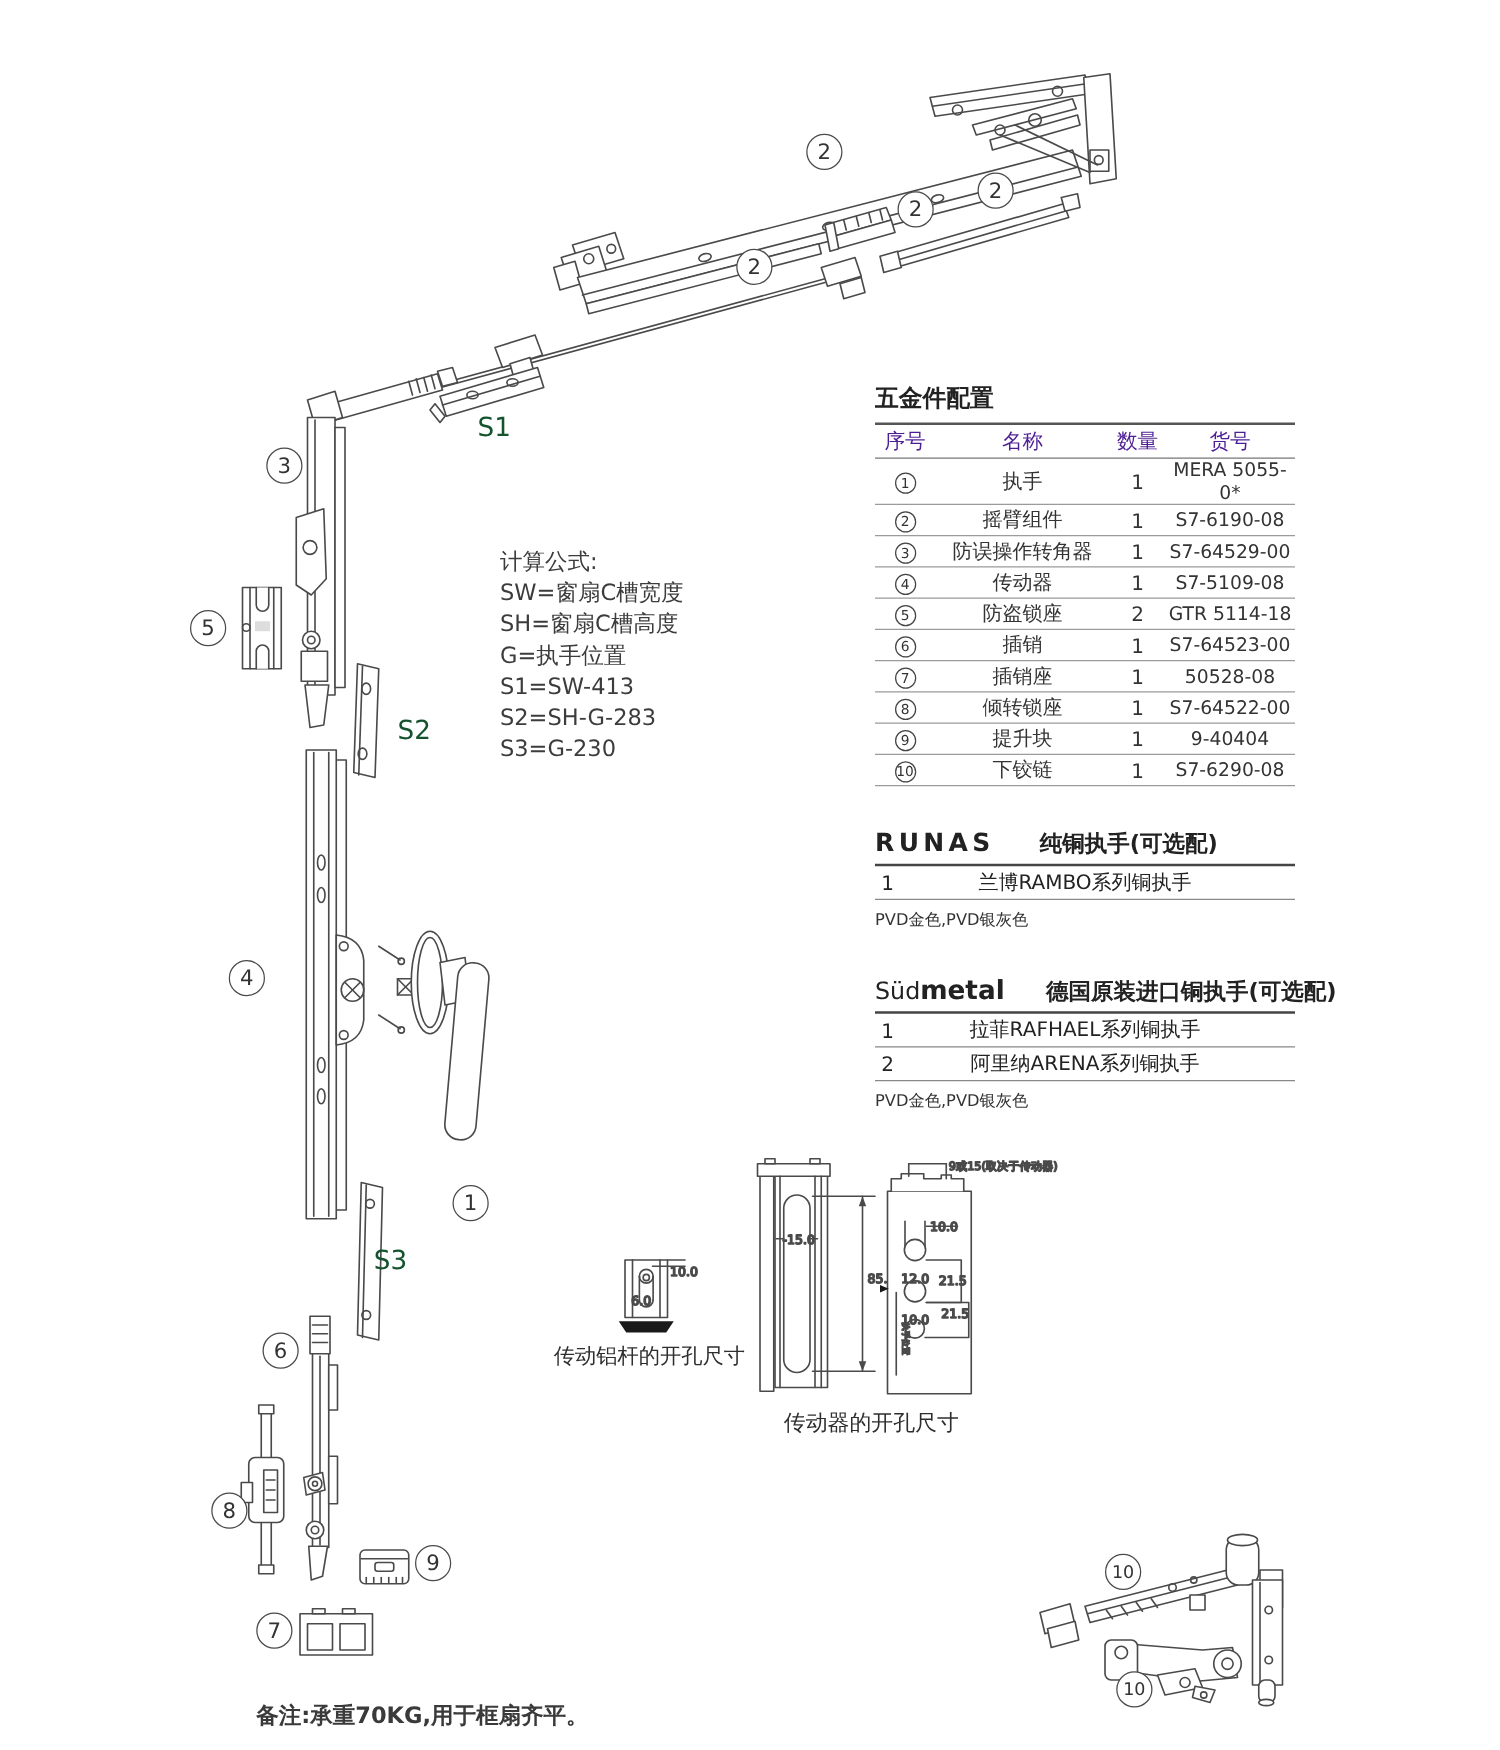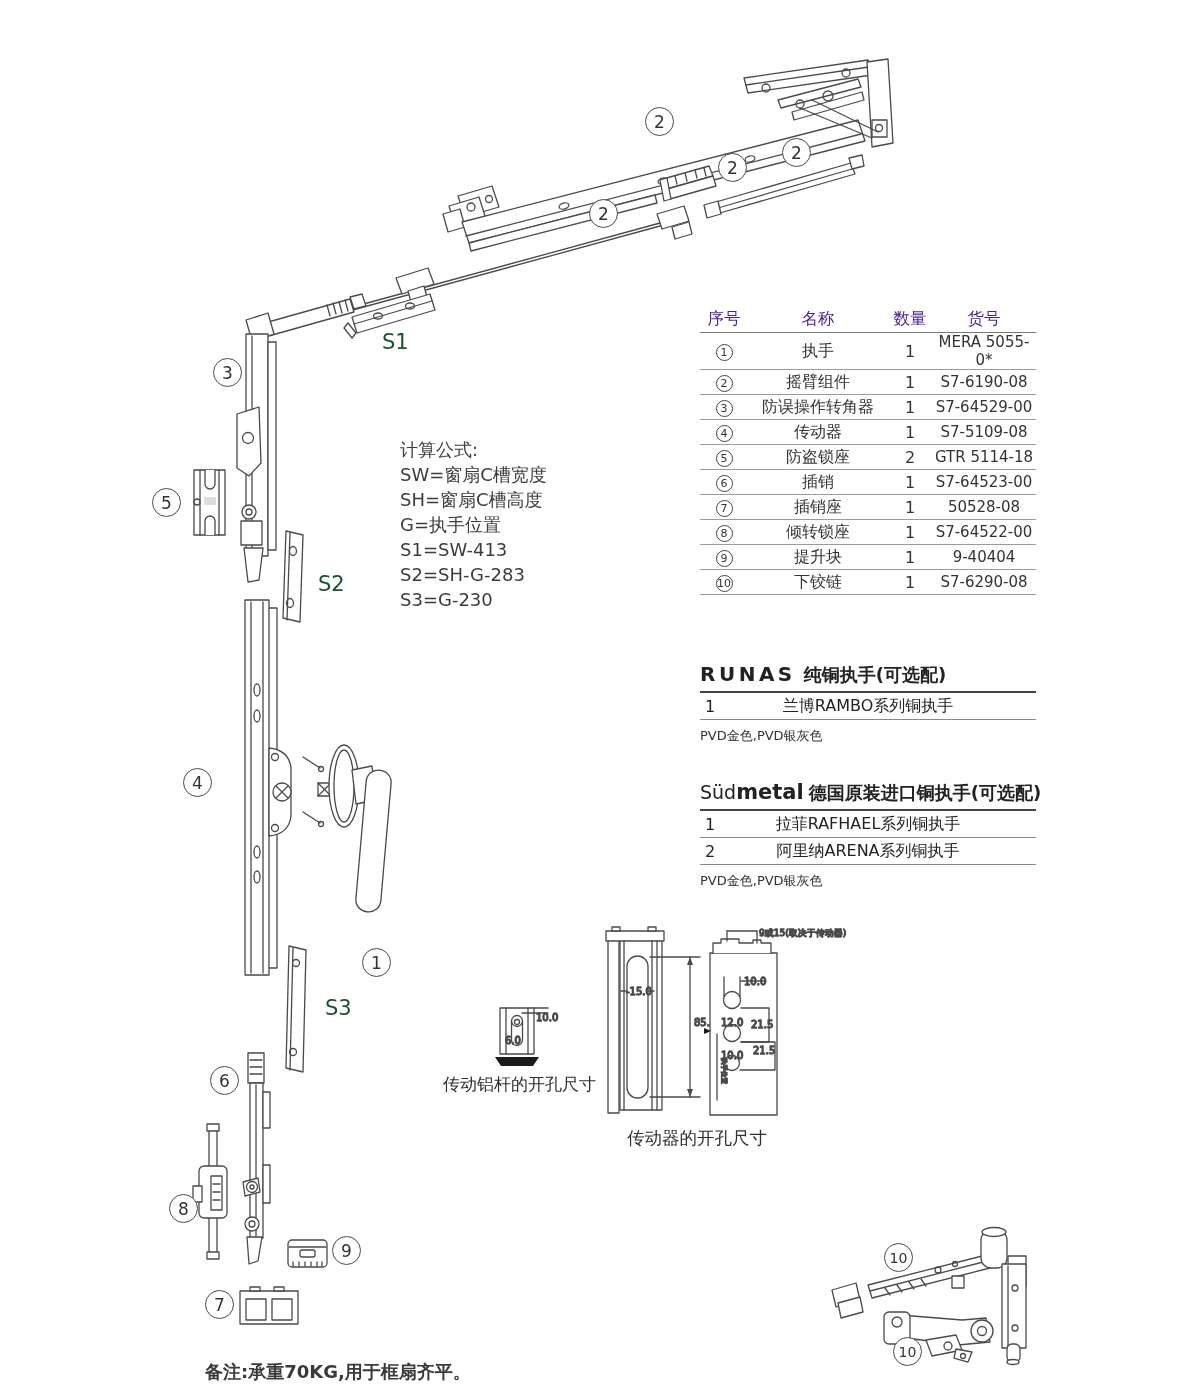--- a/index.html
+++ b/index.html
@@ -38,21 +38,21 @@
     display:inline-flex; width:17px; height:17px; border:1px solid #444; border-radius:50%;
     align-items:center; justify-content:center; font-size:11px; line-height:1; box-sizing:border-box;
   }
   .hw-note { font-size:13px; color:#333; padding-top:5px; white-space:nowrap; }
 
   .opt { position:absolute; left:700px; width:336px; color:#222; }
   .opt-title { display:flex; align-items:baseline; border-bottom:2px solid #444; padding-bottom:4px; white-space:nowrap; }
   .brand-runas { font-size:20px; font-weight:bold; letter-spacing:3.5px; margin-right:8px; }
   .brand-light { font-size:19px; font-weight:normal; }
   .brand-bold { font-size:21px; font-weight:bold; margin-right:5px; }
-  .opt-title-cn { font-size:18px; font-weight:bold; }
+  .opt-title-cn { font-size:18px; font-weight:bold;margin-left:28px; }
   .opt-row { position:relative; height:26px; border-bottom:1px solid #888; font-size:16px; display:flex; align-items:center; justify-content:center; }
   .opt-no { position:absolute; left:5px; }
   .opt-note { font-size:13px; padding-top:7px; color:#333; }
 
   .cap { position:absolute; font-weight:500; color:#2e2e2e; white-space:nowrap; }
   .cap-rod { left:443px; top:1073px; font-size:17px; }
   .cap-driver { left:627px; top:1126px; font-size:17.5px; }
 
   .note-bottom { position:absolute; left:205px; top:1360px; font-size:18px; font-weight:700; color:#3a3a3a; white-space:nowrap; }
 </style>
@@ -348,34 +348,35 @@
   <div class="callout" style="left:362px;top:948px">1</div>
   <div class="callout" style="left:210px;top:1066px">6</div>
   <div class="callout" style="left:169px;top:1194px">8</div>
   <div class="callout" style="left:332px;top:1236px">9</div>
   <div class="callout" style="left:205px;top:1290px">7</div>
   <div class="callout two" style="left:884px;top:1243px">10</div>
   <div class="callout two" style="left:893px;top:1337px">10</div>
 
   <div class="slabel" style="left:382px;top:330px">S1</div>
   <div class="slabel" style="left:318px;top:572px">S2</div>
-  <div class="slabel" style="left:325px;top:996px">S3</div>
+  <div class="slabel" style="left:299px;top:996px">S3</div>
 
   <div class="formulas">
     <div>计算公式:</div>
     <div>SW=窗扇C槽宽度</div>
     <div>SH=窗扇C槽高度</div>
     <div>G=执手位置</div>
     <div>S1=SW-413</div>
     <div>S2=SH-G-283</div>
     <div>S3=G-230</div>
   </div>
 
 
   <div class="hw">
+    <div class="hw-title">五金件配置</div>
     <table class="hw-table">
       <colgroup>
           <col class="col-no">
           <col class="col-name">
           <col class="col-qty">
           <col class="col-code">
         </colgroup>
       <thead>
         <tr>
           <th>序号</th>

